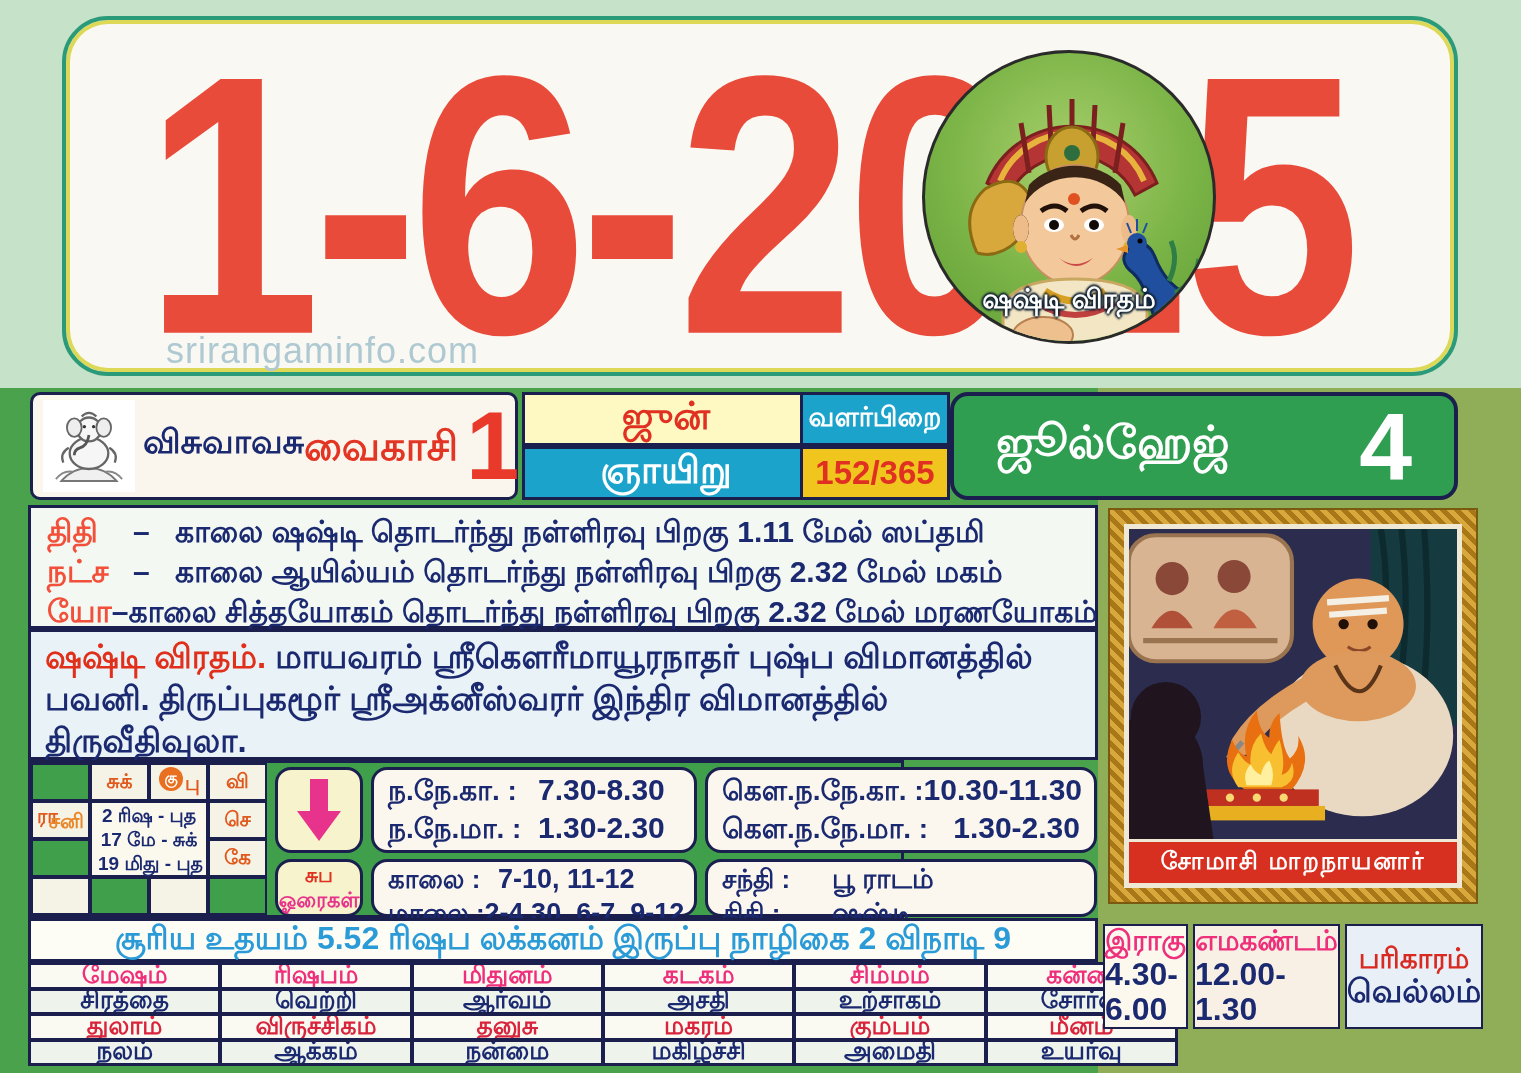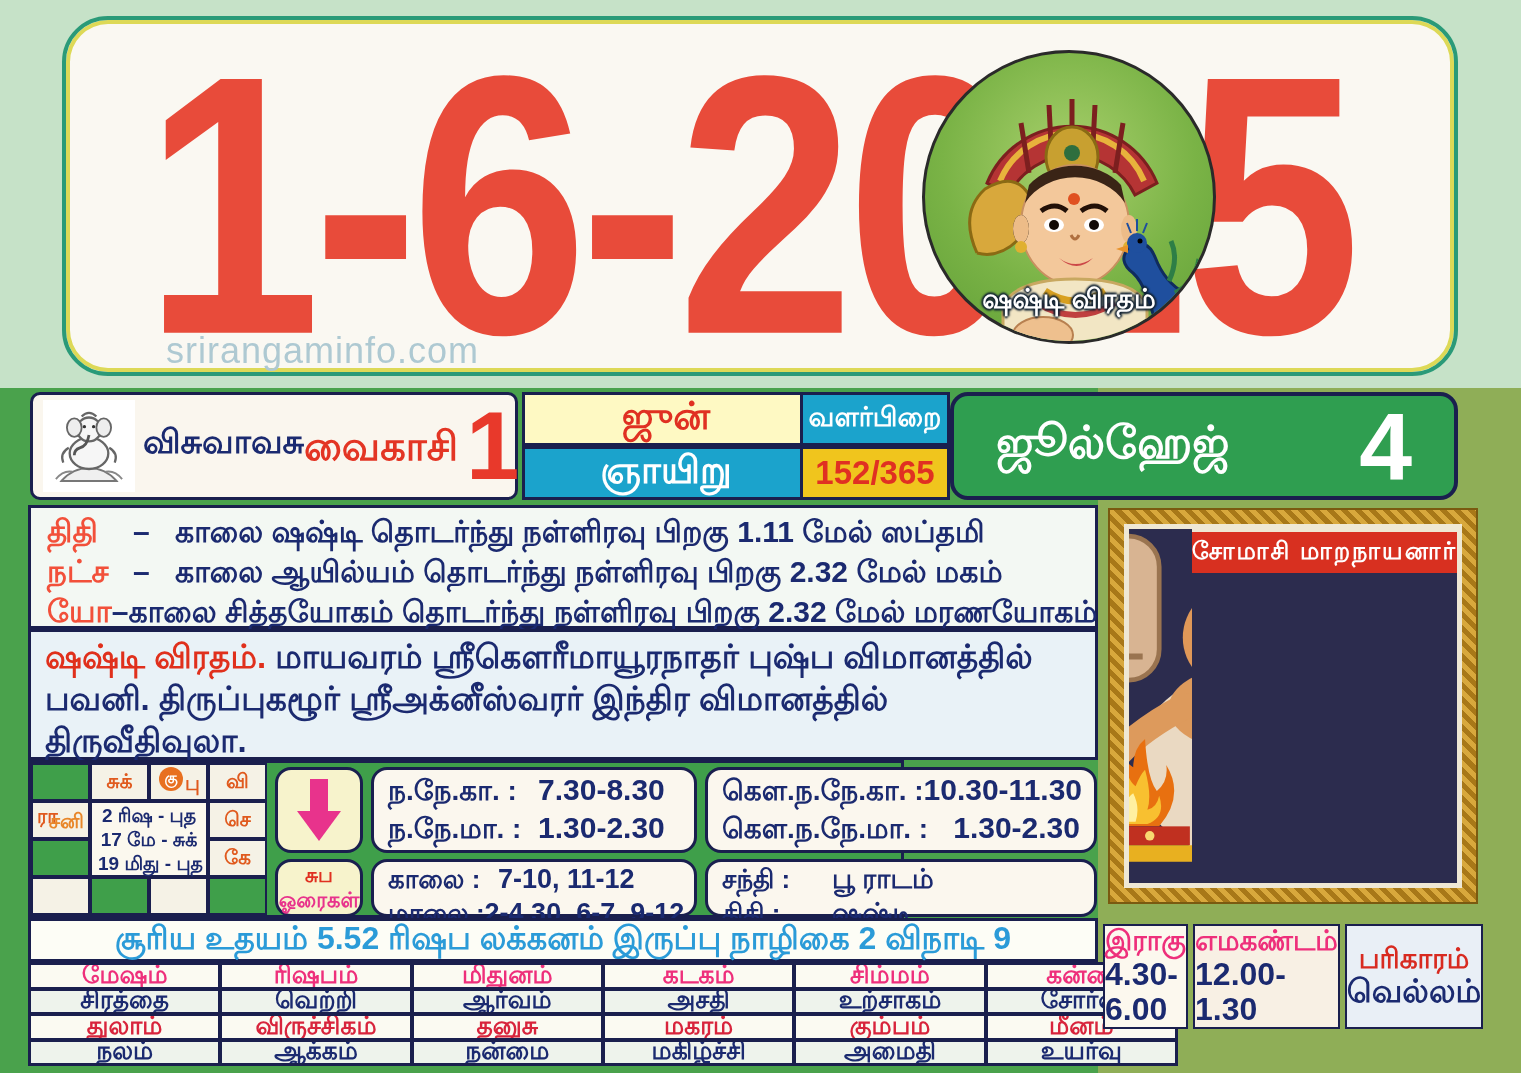--- a/index.html
+++ b/index.html
@@ -102,21 +102,21 @@
   .rcell { border:2px solid #1a1f4e; display:flex; align-items:center; justify-content:center;
       font-size:25px; font-weight:900; overflow:hidden; white-space:nowrap; }
   .rhead1 { color:#ee2f7b; background:#fbfaf2; }
   .rhead2 { color:#d8243c; background:#fbfaf2; }
   .rval { color:#1b2a70; background:#eef3ec; font-weight:bold; }
 
   
   .frame { left:1108px; top:508px; width:370px; height:396px;
       background:repeating-linear-gradient(45deg,#a87818 0 5px,#d8a83c 5px 10px);
       border:2px solid #7a5a10; padding:14px; }
-  .frame-inner { width:100%; height:100%; border:5px solid #efe8d4; background:#2c2c4e; display:flex; flex-direction:row; }
+  .frame-inner { width:100%; height:100%; border:5px solid #efe8d4; background:#2c2c4e; display:flex; flex-direction:column; }
   .pic { flex:1; overflow:hidden; }
   .pic-caption { height:44px; background:#d83020; color:#fff; display:flex; align-items:center; justify-content:center;
       font-size:24px; font-weight:bold; letter-spacing:2px; border-top:3px solid #efe8d4; }
   .side-grid { left:1103px; top:924px; width:402px; height:140px; display:grid;
       grid-template-columns:1fr 1fr 1fr 1fr; grid-template-rows:1fr 1fr; gap:5px; }
   .scell { border:2px solid #1a1f4e; display:flex; flex-direction:column; align-items:center; justify-content:center; line-height:1.1; }
   .scell .s-label { font-size:28px; font-weight:900; }
   .scell .s-val { font-size:32px; font-weight:bold; color:#1b2a70; }
   .pink { color:#ee2f7b; } .dred { color:#d82a20; }
   .sc1 { background:#fcf8ee; } .sc2 { background:#f8ecf2; } .sc3 { background:#f8f0e4; } .sc4 { background:#e9eff6; }

